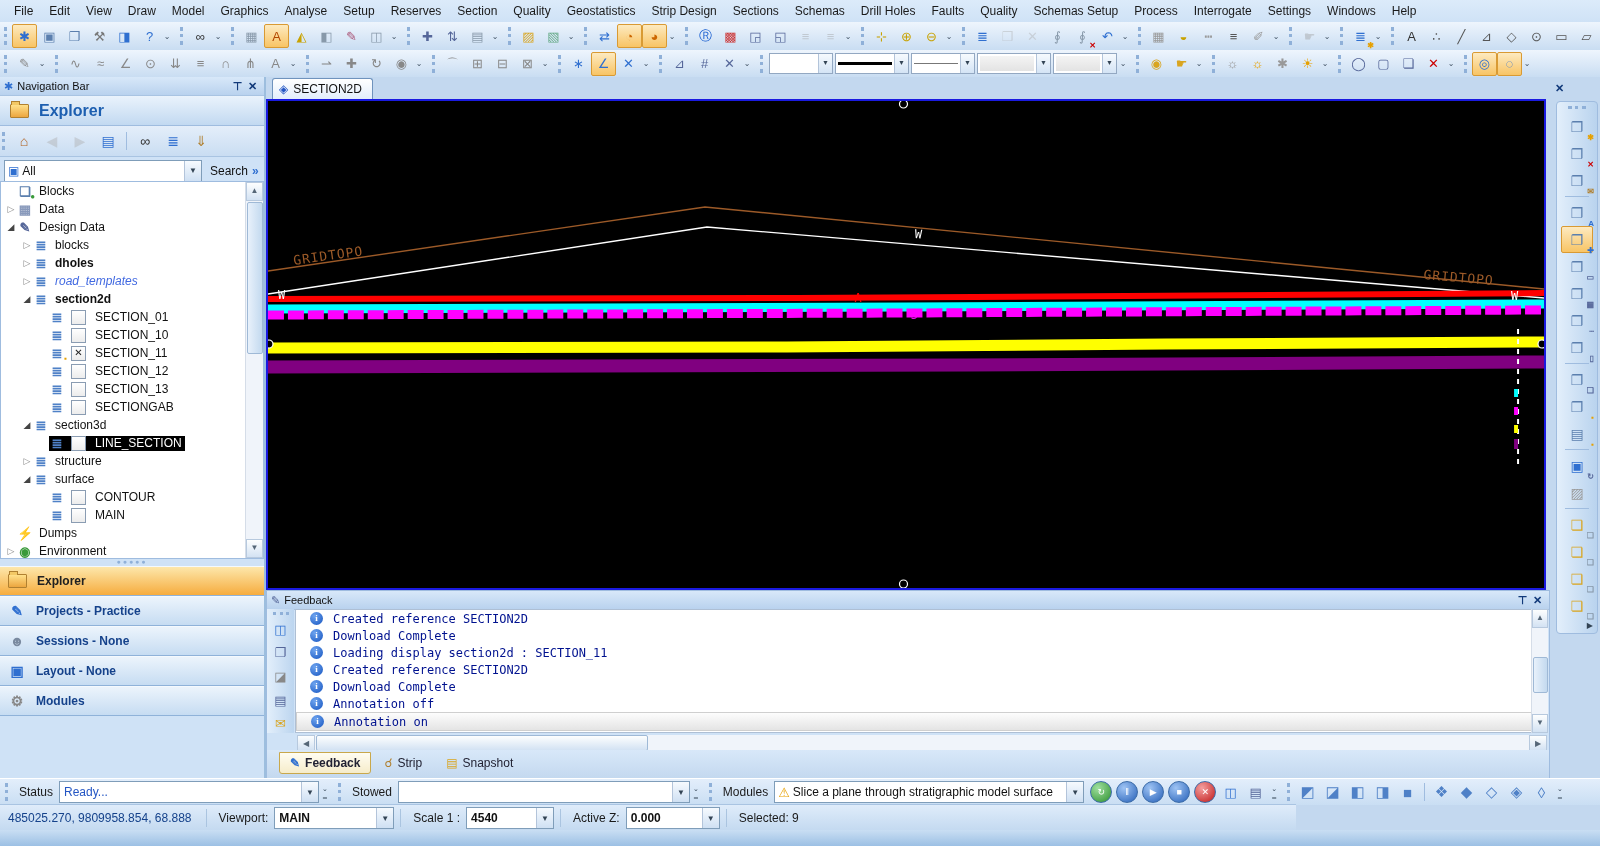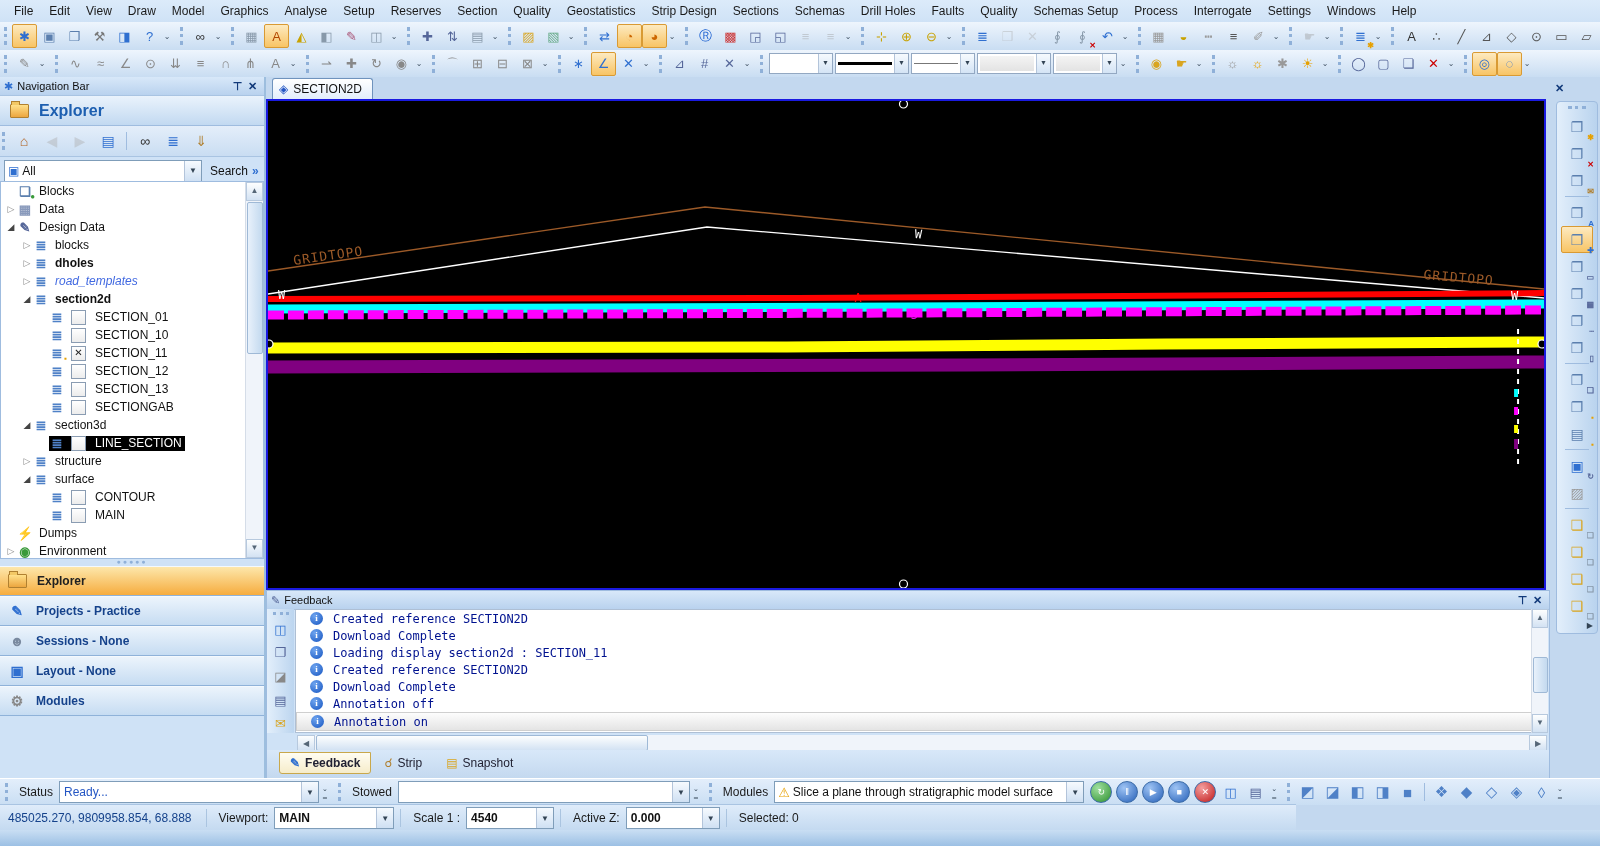--- a/index.html
+++ b/index.html
@@ -1082,15 +1082,15 @@
     <span class="val" style="padding-left:4px;font-weight:bold">4540</span>
     <span class="dd">▼</span>
   </div>
   <span class="stdiv"></span>
   <span class="stlab">Active Z:</span>
   <div class="combo" style="width:92px">
     <span class="val" style="padding-left:4px;font-weight:bold">0.000</span>
     <span class="dd">▼</span>
   </div>
   <span class="stdiv"></span>
-  <span class="stlab">Selected: 0</span>
+  <span class="stlab">Selected: 9</span>
 </div>
 <div id="bottomstrip"></div>
 
 </body></html>

